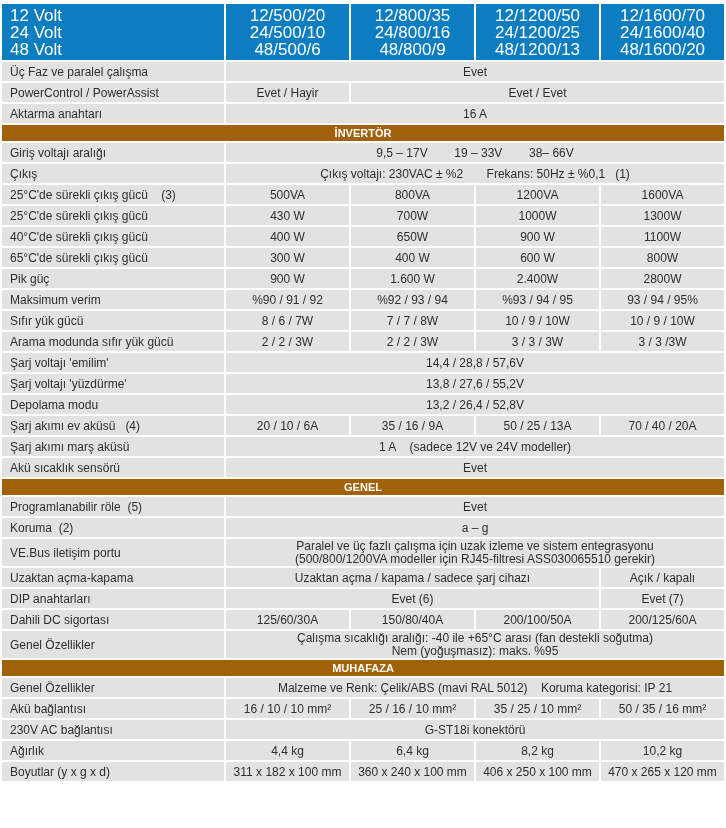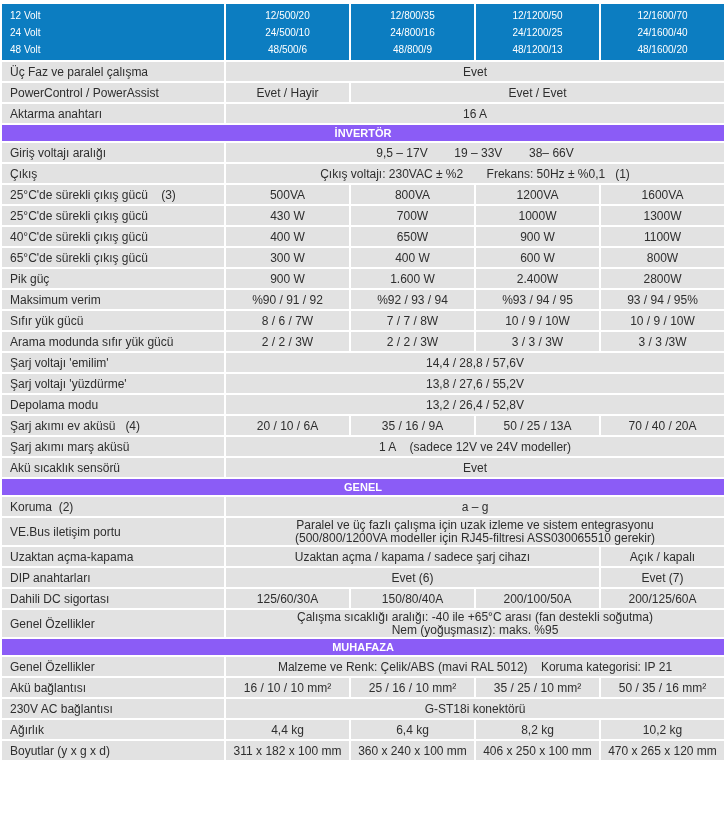--- a/index.html
+++ b/index.html
@@ -34,24 +34,24 @@
   td.label {
     text-align: left;
     padding-left: 8px;
   }
   td.value { text-align: center; }
   tr.header td {
     background: #0c7dc1;
     color: #ffffff;
     height: 52px;
     line-height: 17px;
-    font-size: 10px;
+    font-size: 17px;
   }
   tr.section td {
-    background: #8b5cf6;
+    background: #a16207;
     color: #ffffff;
     text-align: center;
     font-weight: bold;
     font-size: 11px;
     height: 14px;
     padding: 1px 4px;
   }
   td.multiline {
     font-size: 12px;
     line-height: 12.5px;
@@ -184,20 +184,24 @@
           <td class="value" colspan="4">1 A&nbsp;&nbsp;&nbsp;&nbsp;(sadece 12V ve 24V modeller)</td>
         </tr>
         <tr class="spec">
           <td class="label">Akü sıcaklık sensörü</td>
           <td class="value" colspan="4">Evet</td>
         </tr>
         <tr class="section">
           <td class="section-title" colspan="5">GENEL</td>
         </tr>
         <tr class="spec">
+          <td class="label">Programlanabilir röle&nbsp;&nbsp;(5)</td>
+          <td class="value" colspan="4">Evet</td>
+        </tr>
+        <tr class="spec">
           <td class="label">Koruma&nbsp;&nbsp;(2)</td>
           <td class="value" colspan="4">a – g</td>
         </tr>
         <tr class="spec">
           <td class="label">VE.Bus iletişim portu</td>
           <td class="value multiline" colspan="4">Paralel ve üç fazlı çalışma için uzak izleme ve sistem entegrasyonu<br>(500/800/1200VA modeller için RJ45-filtresi ASS030065510 gerekir)</td>
         </tr>
         <tr class="spec">
           <td class="label">Uzaktan açma-kapama</td>
           <td class="value" colspan="3">Uzaktan açma / kapama / sadece şarj cihazı</td>

